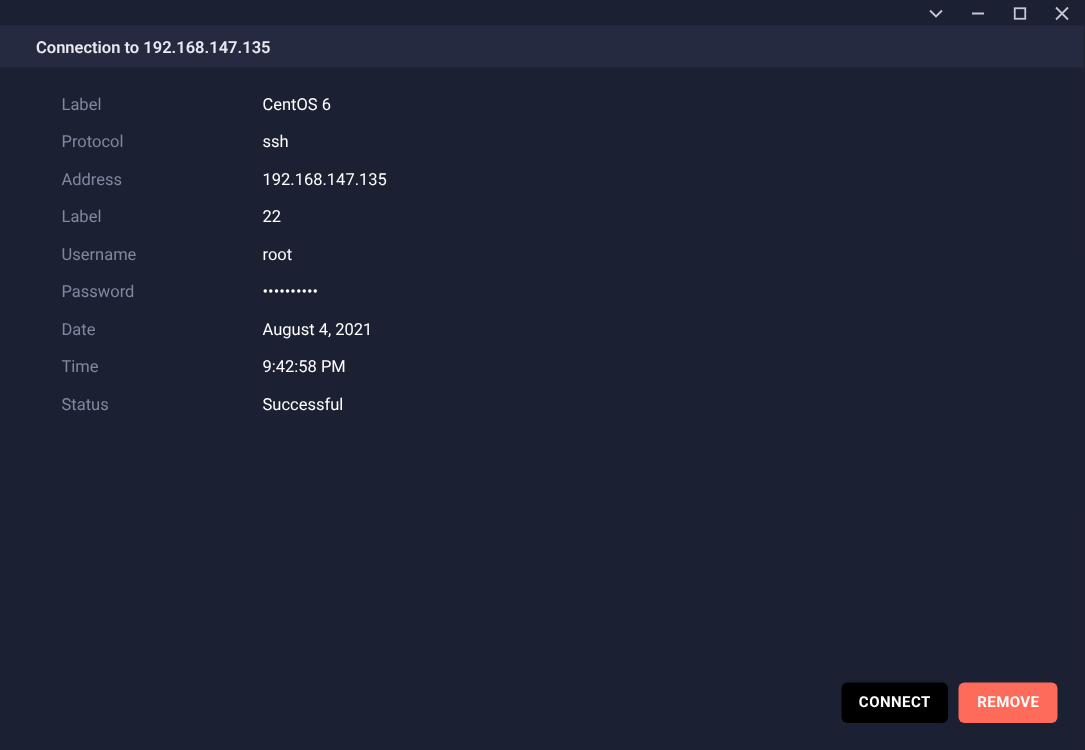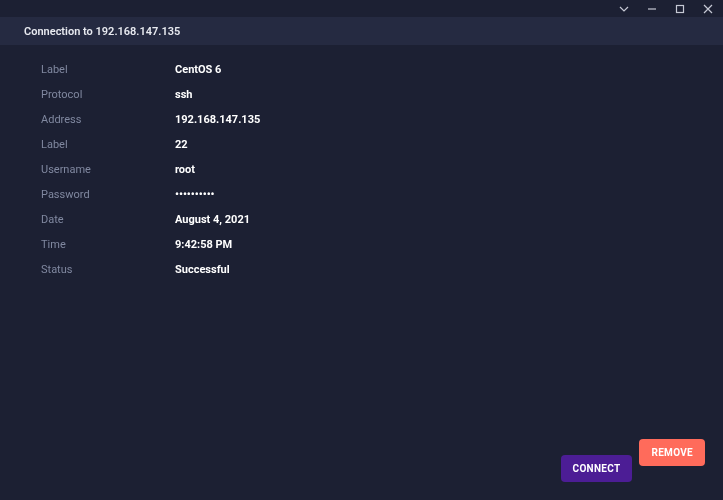--- a/index.html
+++ b/index.html
@@ -61,21 +61,21 @@
       align-items: center;
       height: 25px;
     }
     .row-label {
       width: 134px;
       color: #8088a0;
       font-size: 11px;
     }
     .row-value {
       color: #ffffff;
-      font-weight: 700;
+      font-weight: 400;
       font-size: 11px;
     }
     .footer {
       position: absolute;
       bottom: 18px;
       right: 18px;
       display: flex;
       gap: 7px;
     }
     .btn {
@@ -83,23 +83,22 @@
       border-radius: 4px;
       padding: 0 12px;
       height: 27px;
       font-size: 10px;
       font-weight: 700;
       letter-spacing: 0.3px;
       cursor: pointer;
       font-family: inherit;
     }
     .btn-primary {
-      background: #4c1d95;
+      background: #000000;
       color: #ffffff;
-      margin-top: 16px;
     }
     .btn-secondary {
       background: #3a3f57;
       color: #c5c8d4;
     }
     .btn-danger {
       background: #ff6b5b;
       color: #ffffff;
       text-align: center;
     }

